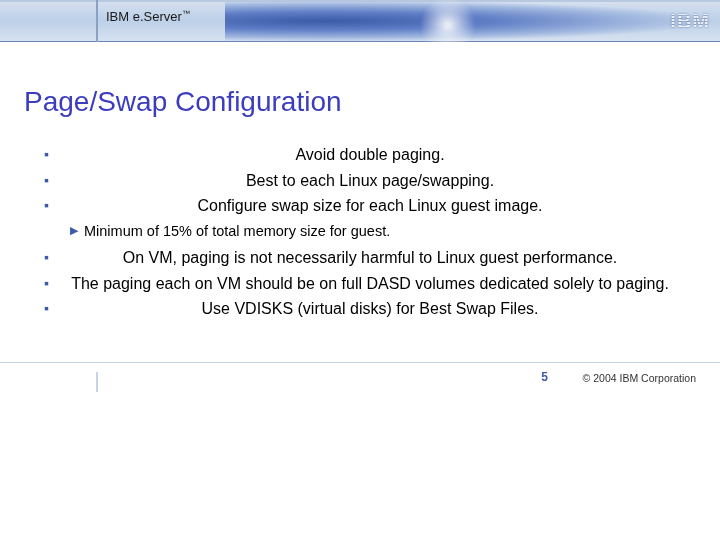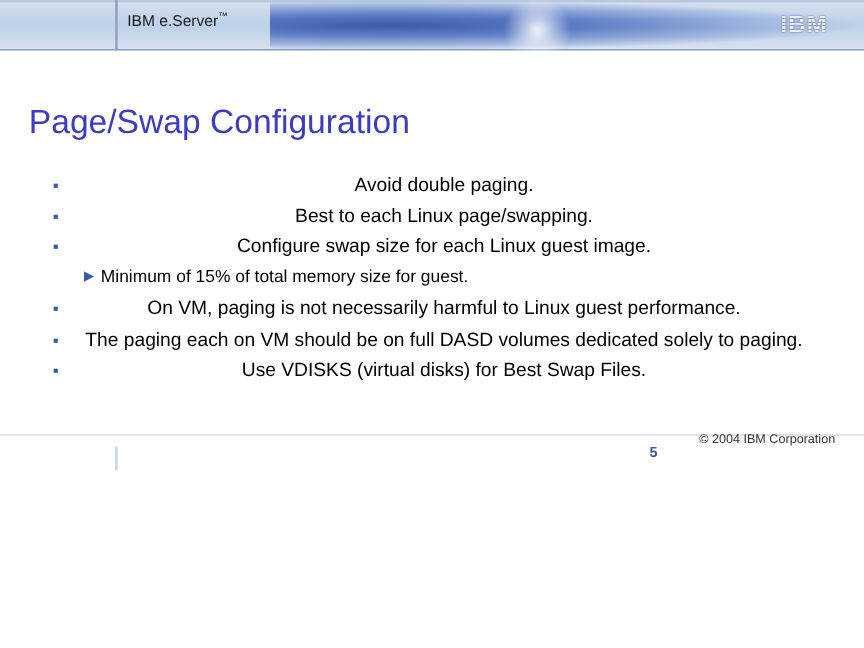--- a/index.html
+++ b/index.html
@@ -23,21 +23,21 @@
   .brand-tick {
     position:absolute; left:96px; top:0; width:2px; height:42px; background:#8aa1c4;
   }
   .swoosh {
     position:absolute; top:0; left:225px; width:495px; height:42px;
     background:
       radial-gradient(circle at 45% 60%, rgba(255,255,255,0.85) 2px, transparent 28px),
       radial-gradient(ellipse at 20% 50%, #3b5ba8 0%, #5f7ec6 30%, #9eb5de 55%, transparent 70%);
   }
   .ibm-logo {
-    position:absolute; right:30px; top:10px;
+    position:absolute; right:10px; top:10px;
     font-family:Arial,sans-serif; font-weight:900; font-size:20px; letter-spacing:1px;
     color:#e9eef7;
     background:repeating-linear-gradient(to bottom,#e9eef7 0 2px,rgba(255,255,255,0) 2px 3px);
     -webkit-background-clip:text; background-clip:text; -webkit-text-fill-color:transparent;
     filter:drop-shadow(0 0 1px rgba(40,60,110,.6));
   }
 
   
   .title {
     position:absolute; left:24px; top:86px; font-size:28px; color:#3c3cbe; font-weight:400;text-align:right;
@@ -59,21 +59,21 @@
     position:absolute; left:0; bottom:0; width:100%; height:30px;
     border-top:1px solid #c7d3e6;
   }
   .footer-tick {
     position:absolute; left:96px; bottom:0; width:2px; height:20px; background:#c7d3e6;
   }
   .page-num {
     position:absolute; right:172px; bottom:8px; font-size:12px; color:#3c5aab; font-weight:600;
   }
   .copyright {
-    position:absolute; right:24px; bottom:20px; font-size:10.5px; color:#333;padding-left:36px;
+    position:absolute; right:24px; bottom:8px; font-size:10.5px; color:#333;padding-left:36px;
   }
 </style>
 </head>
 <body>
 
 <div class="slide">
 
   <div class="header">
     <div class="brand-tick"></div>
     <div class="brand">

